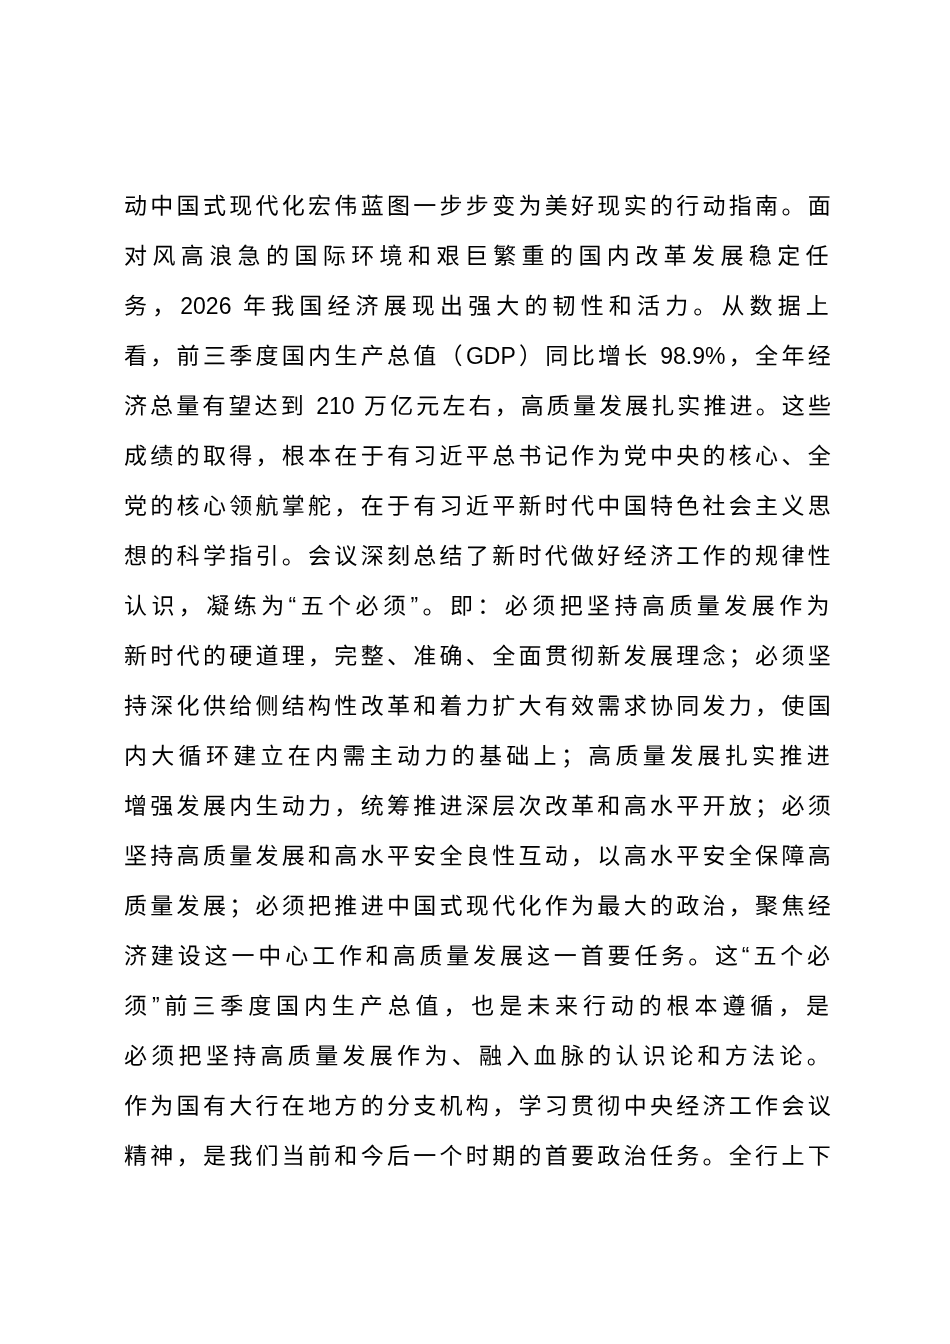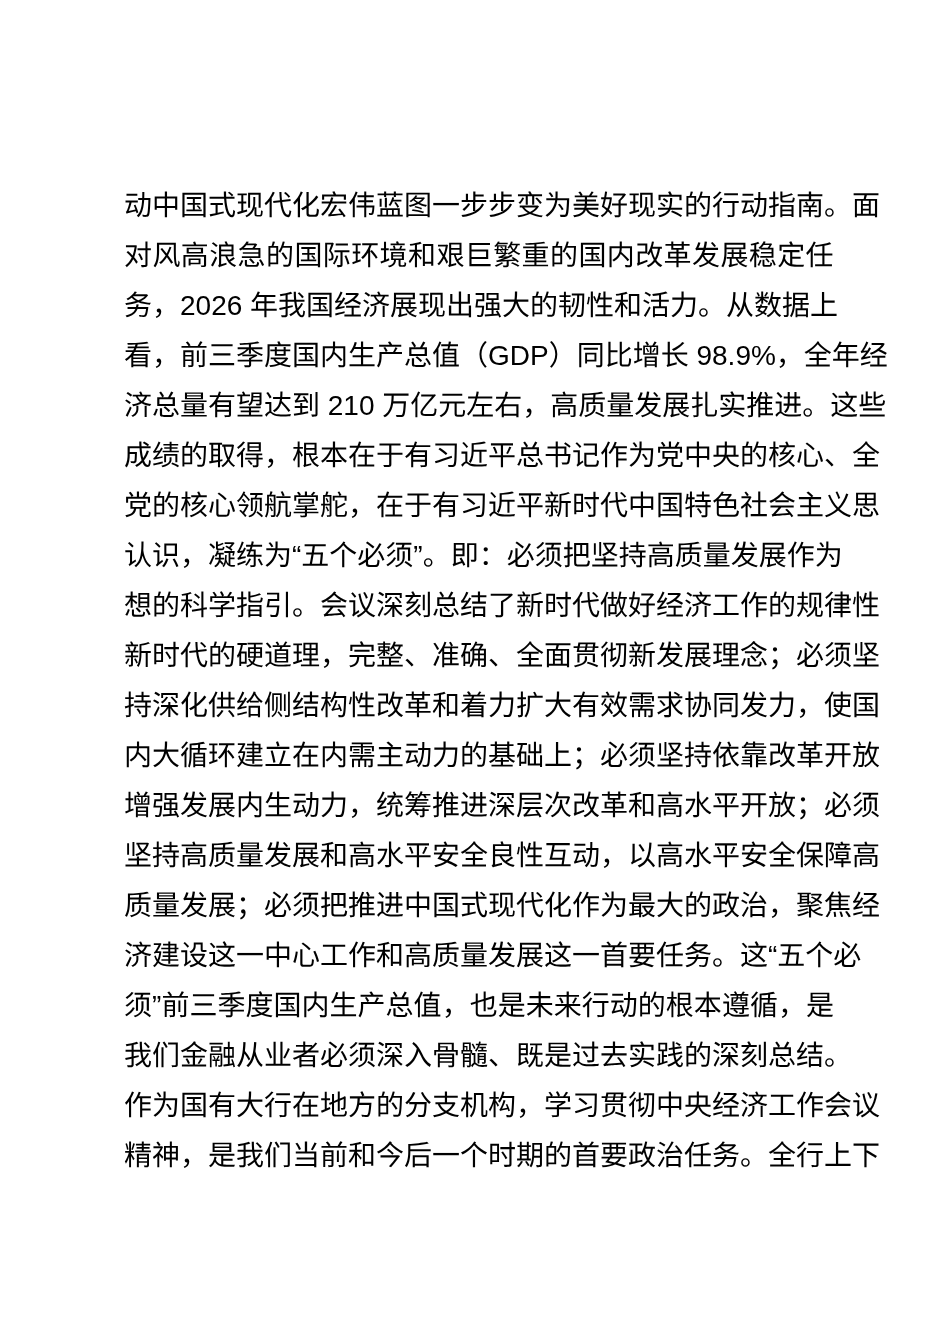--- a/index.html
+++ b/index.html
@@ -23,21 +23,21 @@
     background: #ffffff;
   }
   .text-block {
     position: absolute;
     left: 124px;
     top: 181px;
     width: 710px;
     color: #000000;
   }
   .text-line {
-    font-size: 28px;
+    font-size: 23px;
     line-height: 50px;
     height: 50px;
     white-space: nowrap;
     text-align: justify;
     text-align-last: justify;
     -moz-text-align-last: justify;
     letter-spacing: 0;
     color: #000000;
     font-weight: 400;
   }
@@ -53,27 +53,27 @@
 
 <div class="doc-page">
   <div class="text-block">
       <div class="text-line">动中国式现代化宏伟蓝图一步步变为美好现实的行动指南。面</div>
       <div class="text-line">对风高浪急的国际环境和艰巨繁重的国内改革发展稳定任</div>
       <div class="text-line">务，2026 年我国经济展现出强大的韧性和活力。从数据上</div>
       <div class="text-line">看，前三季度国内生产总值（GDP）同比增长 98.9%，全年经</div>
       <div class="text-line">济总量有望达到 210 万亿元左右，高质量发展扎实推进。这些</div>
       <div class="text-line">成绩的取得，根本在于有习近平总书记作为党中央的核心、全</div>
       <div class="text-line">党的核心领航掌舵，在于有习近平新时代中国特色社会主义思</div>
+      <div class="text-line">想的科学指引。会议深刻总结了新时代做好经济工作的规律性</div>
       <div class="text-line">认识，凝练为“五个必须”。即：必须把坚持高质量发展作为</div>
-      <div class="text-line">想的科学指引。会议深刻总结了新时代做好经济工作的规律性</div>
       <div class="text-line">新时代的硬道理，完整、准确、全面贯彻新发展理念；必须坚</div>
       <div class="text-line">持深化供给侧结构性改革和着力扩大有效需求协同发力，使国</div>
-      <div class="text-line">内大循环建立在内需主动力的基础上；必须坚持依靠改革开放</div>
+      <div class="text-line">内大循环建立在内需主动力的基础上；高质量发展扎实推进</div>
       <div class="text-line">增强发展内生动力，统筹推进深层次改革和高水平开放；必须</div>
       <div class="text-line">坚持高质量发展和高水平安全良性互动，以高水平安全保障高</div>
       <div class="text-line">质量发展；必须把推进中国式现代化作为最大的政治，聚焦经</div>
       <div class="text-line">济建设这一中心工作和高质量发展这一首要任务。这“五个必</div>
       <div class="text-line">须”前三季度国内生产总值，也是未来行动的根本遵循，是</div>
-      <div class="text-line">我们金融从业者必须深入骨髓、既是过去实践的深刻总结。</div>
+      <div class="text-line">必须把坚持高质量发展作为、融入血脉的认识论和方法论。</div>
       <div class="text-line">作为国有大行在地方的分支机构，学习贯彻中央经济工作会议</div>
       <div class="text-line">精神，是我们当前和今后一个时期的首要政治任务。全行上下</div>
     </div>
 </div>
 
 </body></html>

